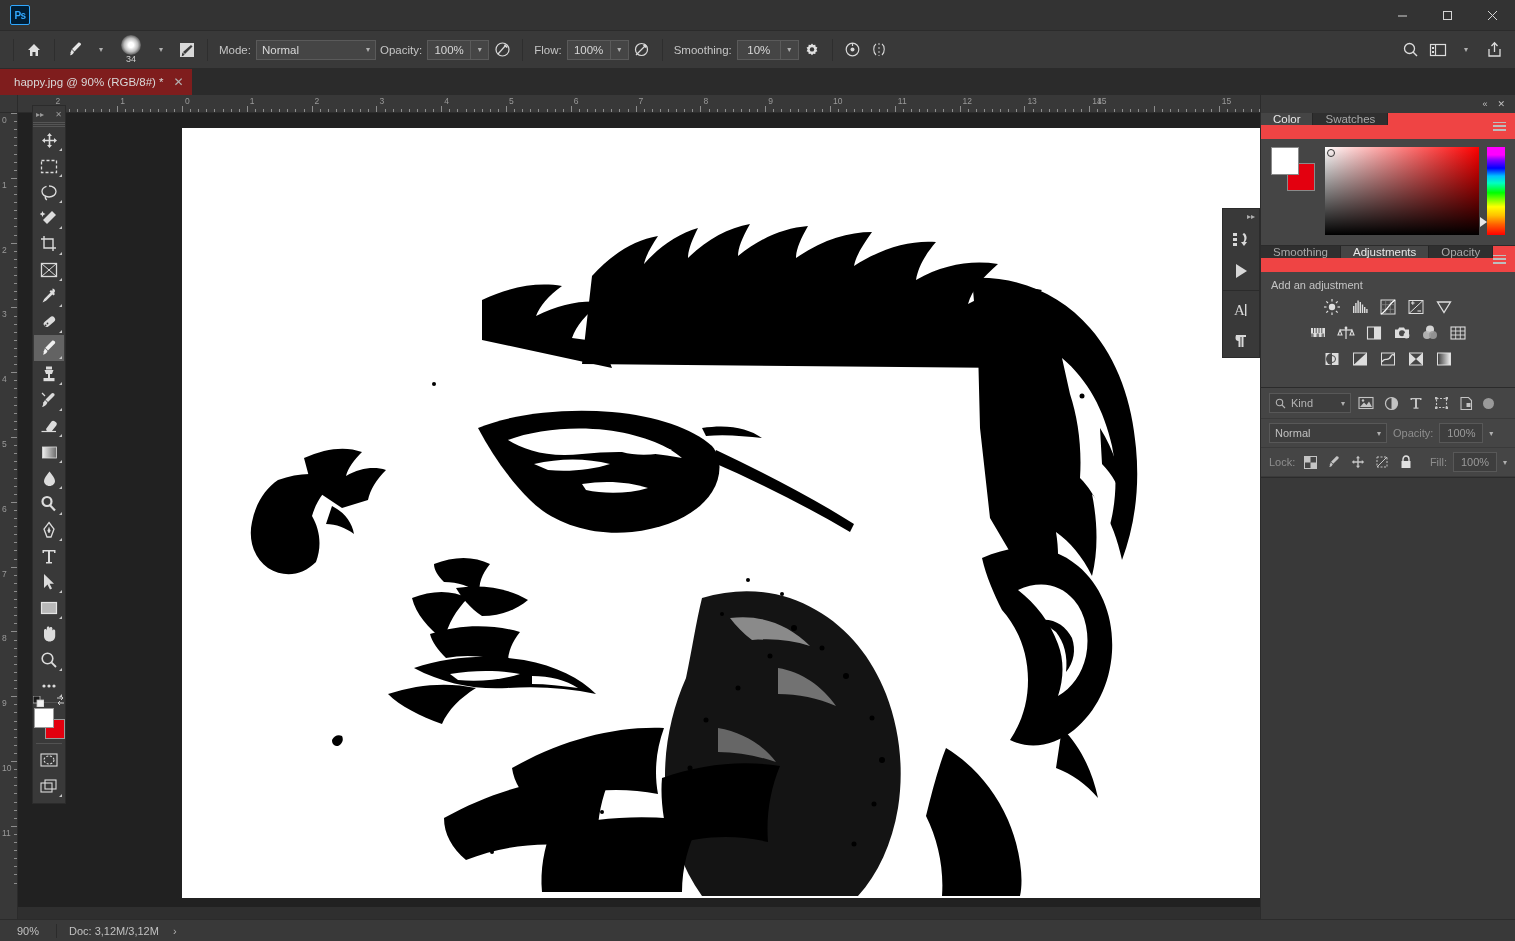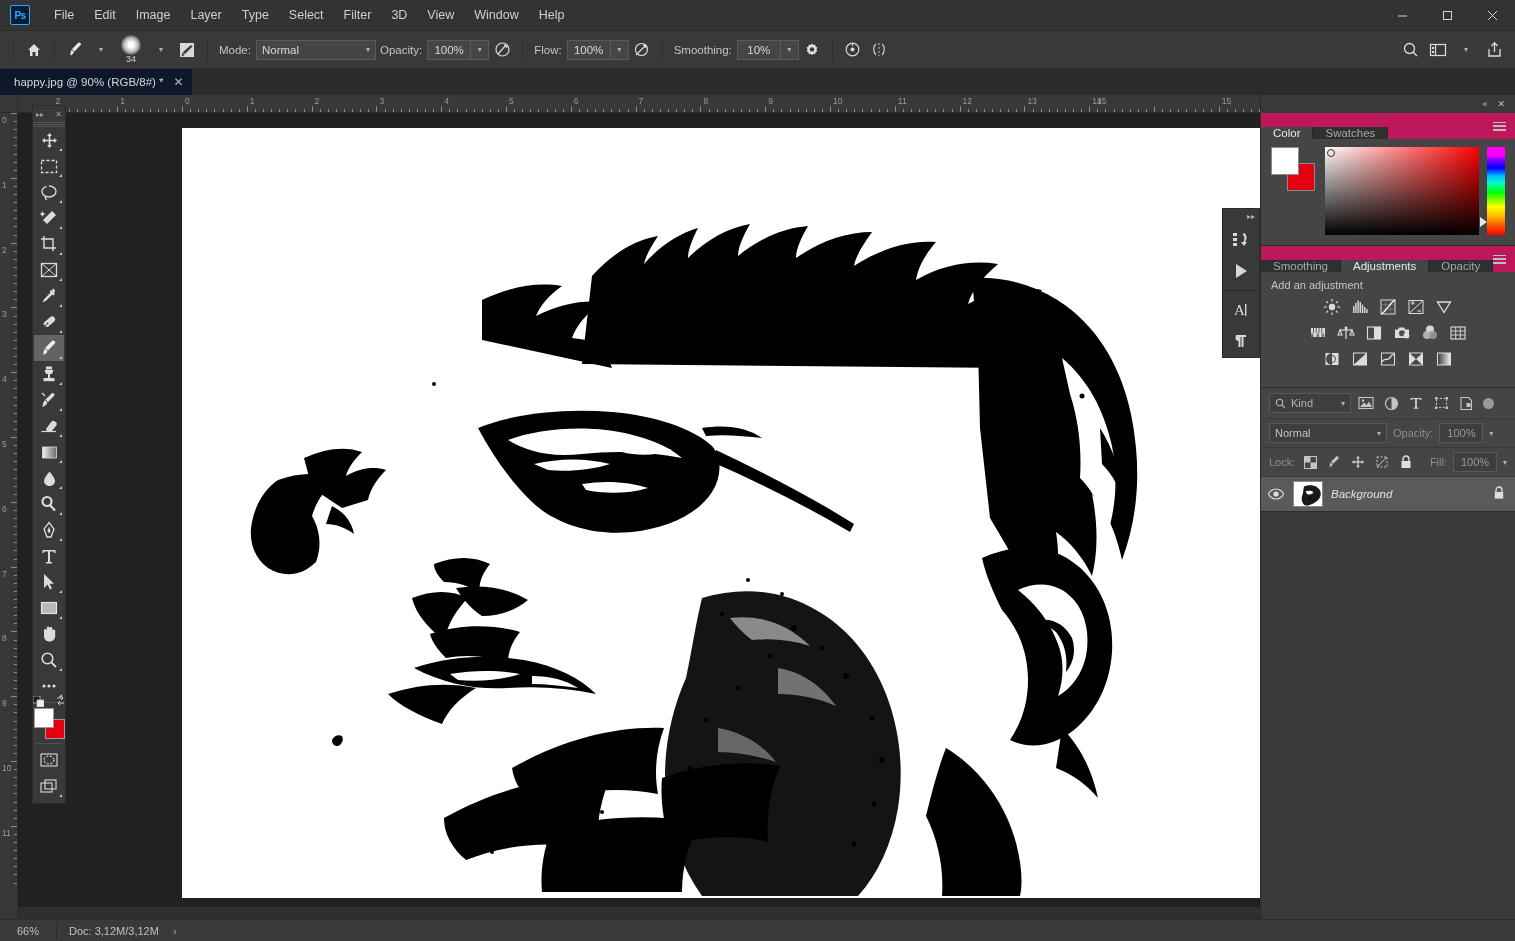--- a/index.html
+++ b/index.html
@@ -71,21 +71,21 @@
   .brush-dot {
     width: 20px; height: 20px; border-radius: 50%;
     background: radial-gradient(circle, #ffffff 18%, #bdbdbd 48%, rgba(120,120,120,0) 78%);
   }
   .brush-num { font-size: 9px; color: #cfcfcf; margin-top: -1px; }
   .ob-right { position: absolute; right: 8px; display: flex; align-items: center; gap: 2px; }
 
   
   .tabbar { height: 26px; background: #2b2b2b; display: flex; align-items: flex-end; }
   .doc-tab {
-    height: 26px; background: #0f172a; color: #d8d8d8;
+    height: 26px; background: #7f1d1d; color: #d8d8d8;
     font-size: 11.5px; display: flex; align-items: center;
     padding: 0 8px 0 14px; gap: 10px; border-right: 1px solid #2b2b2b;
   }
   .tab-close { font-size: 12px; color: #b4b4b4; }
 
   
   .workspace { position: absolute; top: 95px; left: 0; right: 0; bottom: 22px; }
 
   
   .ruler-corner {
@@ -177,21 +177,21 @@
   .dock {
     position: absolute; right: 0; top: 0; width: 255px; bottom: 0;
     background: #393939; border-left: 1px solid #2b2b2b;
   }
   .dock-topbar {
     height: 18px; background: #393939; display: flex;
     align-items: center; justify-content: flex-end; gap: 10px; padding-right: 10px;
     color: #c0c0c0; font-size: 9px;
   }
   .panel-group { border-bottom: 1px solid #2b2b2b; }
-  .tabrow { display: flex; align-items: flex-end; height: 26px; background: #be185d; position: relative; }
+  .tabrow { display: flex; align-items: flex-start; height: 26px; background: #ef4444; position: relative; }
   .ptab {
     padding: 0 12px; display: flex; align-items: center;
     font-size: 11.5px; color: #a8a8a8; background: #2f2f2f;
     border-right: 1px solid #262626;
   }
   .ptab.active { background: #454545; color: #e8e8e8; }
   .pmenu {
     position: absolute; right: 6px; top: 0; height: 26px; width: 20px;
     display: flex; align-items: center; justify-content: center;
   }
@@ -296,33 +296,20 @@
   .sb-zoom { width: 56px; text-align: center; }
   .sb-sep { width: 1px; height: 14px; background: #2b2b2b; }
   .sb-doc { padding: 0 10px 0 12px; }
   .sb-arrow { color: #b0b0b0; font-size: 11px; padding-left: 4px; }
 </style>
 </head>
 <body>
 
 <div class="titlebar">
   <div class="ps-logo">Ps</div>
-  <div class="menu">
-    <div class="menu-item">File</div>
-    <div class="menu-item">Edit</div>
-    <div class="menu-item">Image</div>
-    <div class="menu-item">Layer</div>
-    <div class="menu-item">Type</div>
-    <div class="menu-item">Select</div>
-    <div class="menu-item">Filter</div>
-    <div class="menu-item">3D</div>
-    <div class="menu-item">View</div>
-    <div class="menu-item">Window</div>
-    <div class="menu-item">Help</div>
-  </div>
   <div class="win-controls">
     <div class="win-btn">
       <svg width="11" height="11" viewBox="0 0 11 11">
           <line x1="1" y1="6" x2="10" y2="6" stroke="#d4d4d4" stroke-width="1"></line>
         </svg>
     </div>
     <div class="win-btn">
       <svg width="11" height="11" viewBox="0 0 11 11">
           <rect x="1.5" y="1.5" width="8" height="8" fill="none" stroke="#d4d4d4" stroke-width="1"></rect>
         </svg>
@@ -1369,48 +1356,23 @@
             <svg width="12" height="14" viewBox="0 0 12 14">
                 <path d="M3 6 L3 4.2 C3 2.4 4.3 1 6 1 C7.7 1 9 2.4 9 4.2 L9 6" fill="none" stroke="#e0e0e0" stroke-width="1.4"></path>
                 <rect x="1.5" y="6" width="9" height="7" fill="#e0e0e0"></rect>
               </svg>
           </div>
           <span class="small-label" style="margin-left:auto">Fill:</span>
           <div class="val-box">100%</div>
           <span class="caret">▾</span>
         </div>
 
-        <div class="layer-row">
-          <div class="eye">
-            <svg width="16" height="12" viewBox="0 0 16 12">
-                <path d="M8 1 C12 1 15 4 15.5 6 C15 8 12 11 8 11 C4 11 1 8 0.5 6 C1 4 4 1 8 1 Z" fill="none" stroke="#dcdcdc" stroke-width="1.1"></path>
-                <circle cx="8" cy="6" r="2.6" fill="#dcdcdc"></circle>
-              </svg>
-          </div>
-          <div class="layer-thumb">
-            <svg width="28" height="24" viewBox="0 0 1080 770" preserveAspectRatio="xMidYMid slice">
-              <rect width="1080" height="770" fill="#ffffff"></rect>
-              <g fill="#000">
-                <path d="M410 148 C470 110 560 92 660 104 C760 118 840 160 900 230 C950 290 960 380 940 450 C920 520 880 570 830 610 L700 700 L520 760 L420 740 C380 700 350 640 340 580 C330 500 350 420 380 350 C392 280 396 210 410 148 Z" opacity="0.9"></path>
-                <path d="M470 300 C560 270 660 280 710 330 C690 380 620 410 540 400 C490 380 470 340 470 300 Z" fill="#fff"></path>
-                <circle cx="600" cy="520" r="40"></circle>
-              </g>
-            </svg>
-          </div>
-          <div class="layer-name">Background</div>
-          <div class="layer-lock">
-            <svg width="12" height="14" viewBox="0 0 12 14">
-                <path d="M3 6 L3 4.2 C3 2.4 4.3 1 6 1 C7.7 1 9 2.4 9 4.2 L9 6" fill="none" stroke="#e0e0e0" stroke-width="1.3"></path>
-                <rect x="1.8" y="6" width="8.4" height="6.6" fill="#e0e0e0"></rect>
-              </svg>
-          </div>
-        </div>
       </div>
     </div>
   </div>
 </div>
 
 <div class="statusbar">
-  <div class="sb-zoom">66%</div>
+  <div class="sb-zoom">90%</div>
   <div class="sb-sep"></div>
   <div class="sb-doc">Doc: 3,12M/3,12M</div>
   <div class="sb-arrow">›</div>
 </div>
 
 </body></html>

